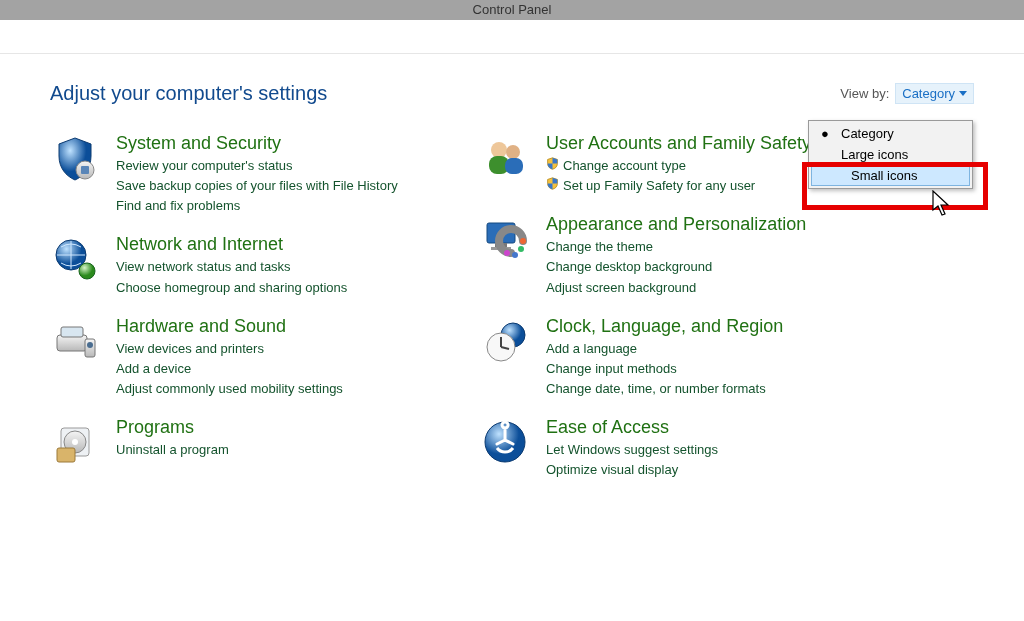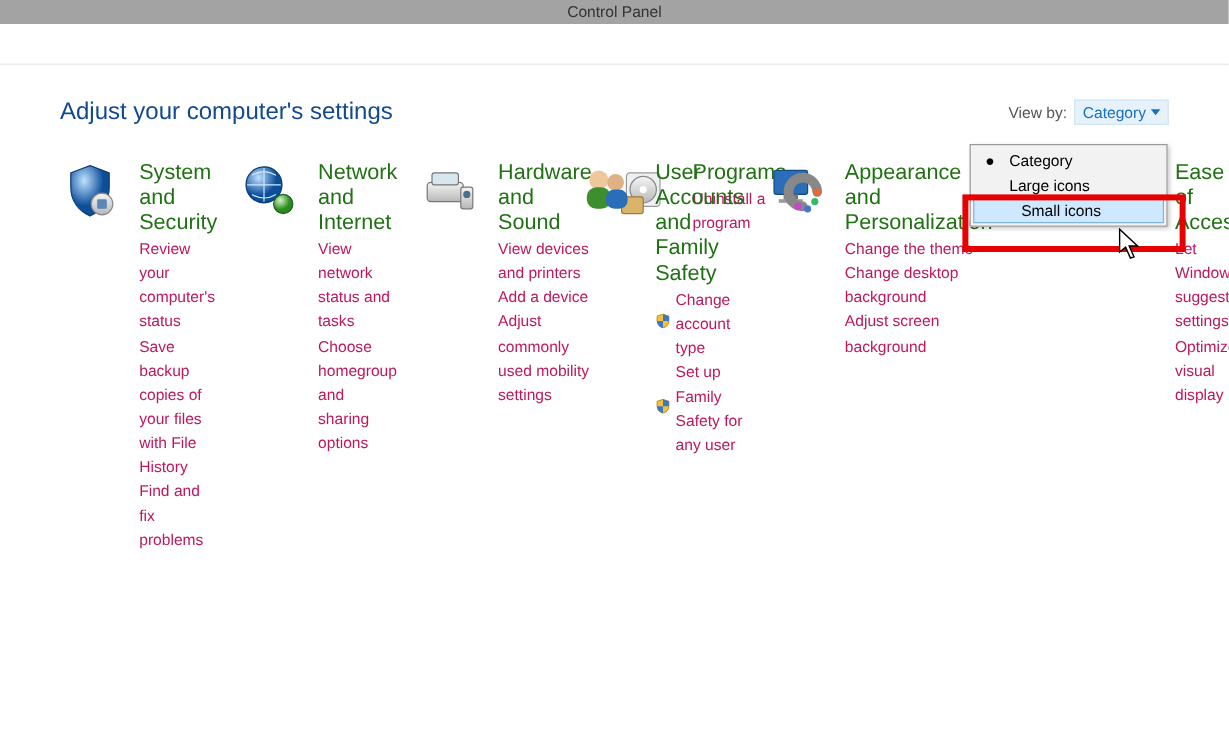--- a/index.html
+++ b/index.html
@@ -79,21 +79,21 @@
     display: flex; align-items: center; justify-content: center;
   }
   .cat-body h2 {
     color: #207113;
     font-size: 18px;
     font-weight: 400;
     margin-bottom: 2px;
     cursor: pointer;
   }
   .cat-body .link {
-    color: #be185d;
+    color: #14532d;
     font-size: 13px;
     line-height: 1.55;
     cursor: pointer;
     display: flex;
     align-items: center;
     gap: 4px;
   }
   .shield {
     width: 13px; height: 13px;
     display: inline-block;
@@ -160,21 +160,21 @@
     <div class="viewby">
       <span>View by:</span>
       <span class="viewby-sel">
         <span>Category</span>
         <span class="caret"></span>
       </span>
     </div>
   </div>
 
   <div class="categories">
-    <div id="col-left" style="display: flex; gap: 18px;">
+    <div id="col-left" style="display: flex; flex-direction: column; gap: 18px;">
         <div class="cat">
           <div class="cat-icon">
             <svg width="48" height="48" viewBox="0 0 48 48">
               <defs>
     <radialGradient id="gBlue" cx="35%" cy="30%">
                   <stop offset="0%" stop-color="#bfe2ff"></stop>
                   <stop offset="100%" stop-color="#0b4e99"></stop>
                 </radialGradient>
     <radialGradient id="gGreen" cx="35%" cy="30%">
                   <stop offset="0%" stop-color="#d6f5c8"></stop>
@@ -295,21 +295,21 @@
             </svg>
           </div>
           <div class="cat-body">
             <h2>Programs</h2>
             <div class="link">
               <span>Uninstall a program</span>
             </div>
           </div>
         </div>
       </div>
-    <div id="col-right" style="display: flex; flex-direction: row; gap: 18px;">
+    <div id="col-right" style="display: flex; flex-direction: column; gap: 18px;">
         <div class="cat">
           <div class="cat-icon">
             <svg width="48" height="48" viewBox="0 0 48 48">
               <defs>
     <radialGradient id="gBlue" cx="35%" cy="30%">
                   <stop offset="0%" stop-color="#bfe2ff"></stop>
                   <stop offset="100%" stop-color="#0b4e99"></stop>
                 </radialGradient>
     <radialGradient id="gGreen" cx="35%" cy="30%">
                   <stop offset="0%" stop-color="#d6f5c8"></stop>
@@ -401,20 +401,32 @@
     <linearGradient id="gGrey" x1="0" y1="0" x2="0" y2="1">
                   <stop offset="0%" stop-color="#f5f5f5"></stop>
                   <stop offset="100%" stop-color="#b8b8b8"></stop>
                 </linearGradient>
   </defs>
         <circle cx="32" cy="18" r="12" fill="url(#gBlue)" stroke="#0b3a70"></circle>
         <circle cx="20" cy="30" r="14" fill="#f8f8f8" stroke="#888"></circle>
         <line x1="20" y1="30" x2="20" y2="20" stroke="#444" stroke-width="2"></line>
         <line x1="20" y1="30" x2="28" y2="32" stroke="#444" stroke-width="2"></line>
             </svg>
+          </div>
+          <div class="cat-body">
+            <h2>Clock, Language, and Region</h2>
+            <div class="link">
+              <span>Add a language</span>
+            </div>
+            <div class="link">
+              <span>Change input methods</span>
+            </div>
+            <div class="link">
+              <span>Change date, time, or number formats</span>
+            </div>
           </div>
         </div>
         <div class="cat">
           <div class="cat-icon">
             <svg width="48" height="48" viewBox="0 0 48 48">
               <defs>
     <radialGradient id="gBlue" cx="35%" cy="30%">
                   <stop offset="0%" stop-color="#bfe2ff"></stop>
                   <stop offset="100%" stop-color="#0b4e99"></stop>
                 </radialGradient>

